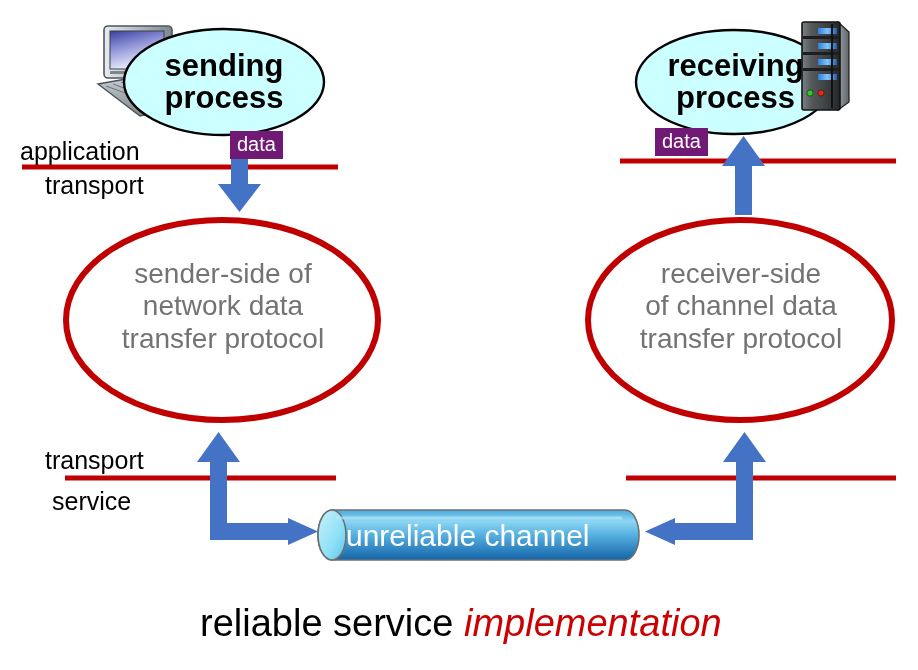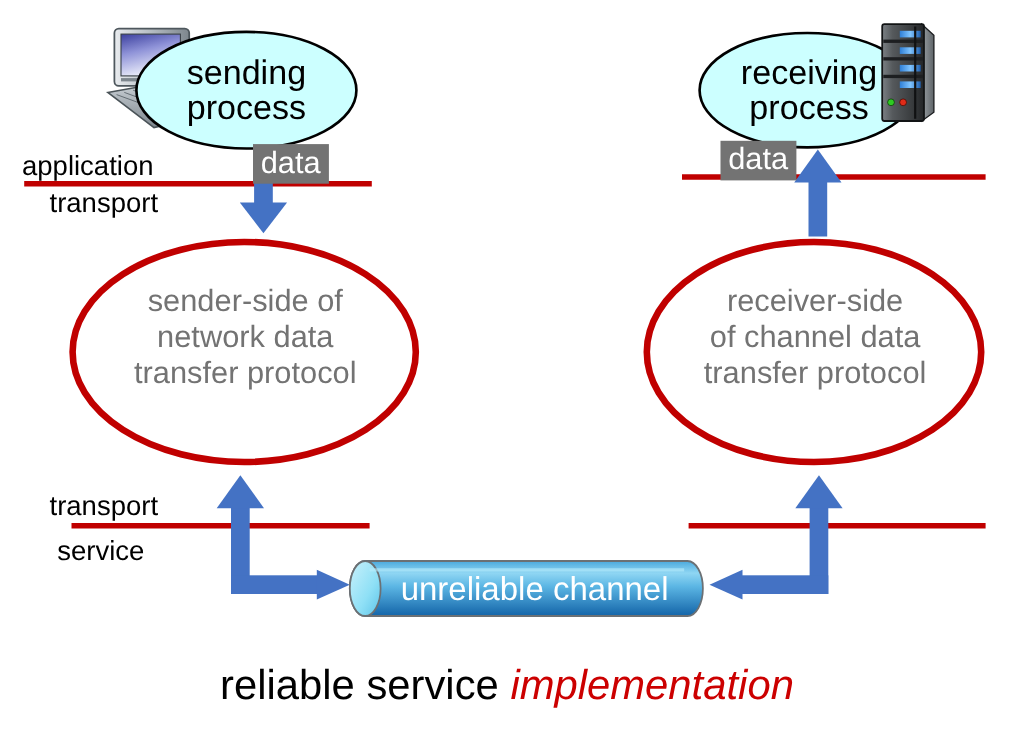--- a/index.html
+++ b/index.html
@@ -30,45 +30,46 @@
     position: absolute;
     color: #000000;
     white-space: nowrap;
     line-height: 1.02;
   }
   
   .proc-label {
     text-align: center;
     font-size: 31px;
     color: #000;
+    font-weight: bold;
   }
   .proto-label {
     text-align: center;
     font-size: 28px;
     color: #737373;
     line-height: 1.16;
   }
   .layer-label {
     font-size: 25px;
     color: #000;
   }
   .data-badge {
     position: absolute;
-    background: #737373;
+    background: #701a75;
     color: #ffffff;
-    font-size: 28px;
+    font-size: 20px;
     line-height: 1.0;
     padding: 3px 7px 5px 7px;
     letter-spacing: 0px;
   }
   .channel-label {
     position: absolute;
     color: #ffffff;
     font-size: 30px;
-    text-align: center;
+    text-align: left;
     white-space: nowrap;
   }
   .caption {
     position: absolute;
     font-size: 38px;
     white-space: nowrap;
     color: #000000;
   }
   .caption .em {
     color: #CC0000;

